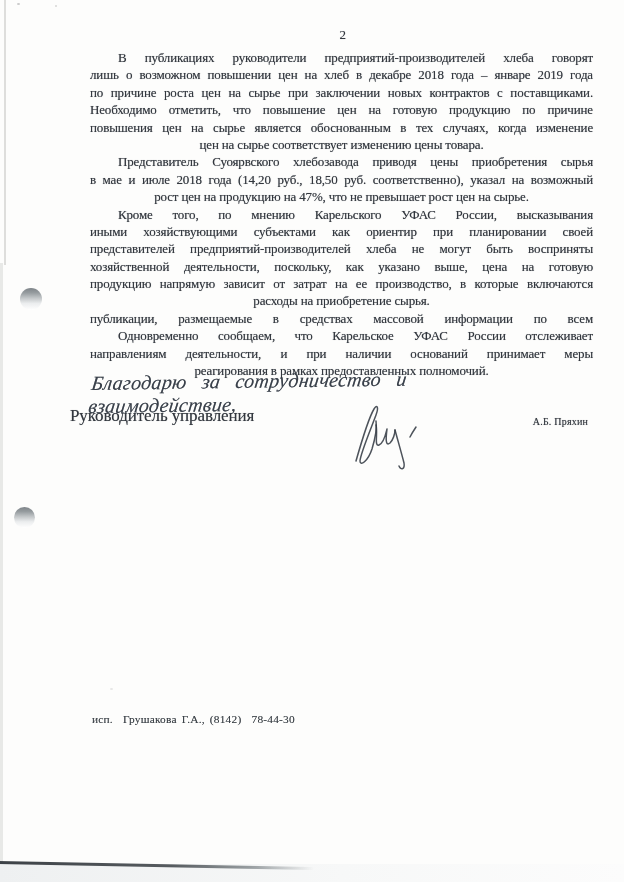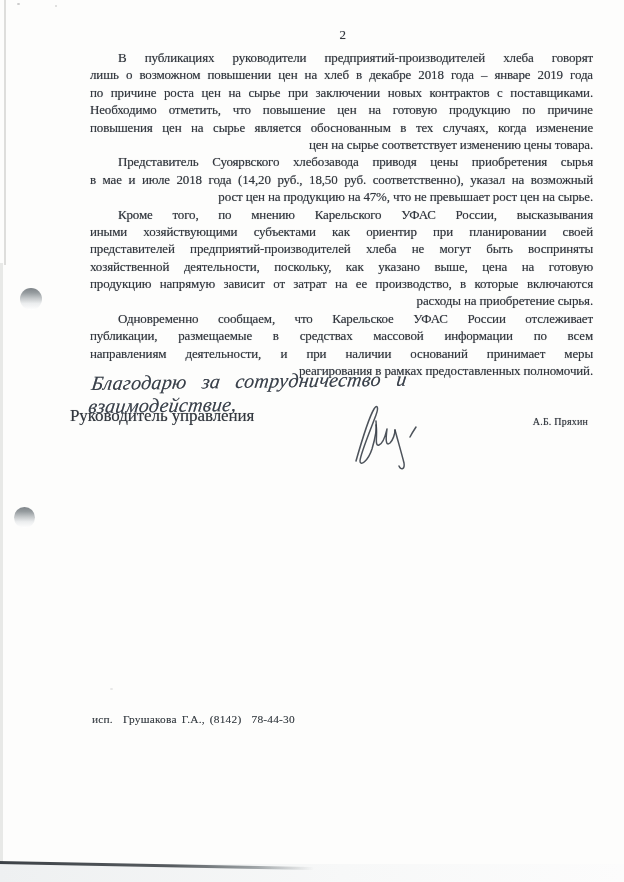--- a/index.html
+++ b/index.html
@@ -37,21 +37,21 @@
     position:absolute; left:85px; width:516px; top:27px;
     text-align:center; font-size:13px; letter-spacing:.5px;
     text-shadow:0 0 .7px rgba(50,55,62,.5);
   }
   .body-block { position:absolute; left:77px; top:49px; width:516px;
     font-size:13px; letter-spacing:-0.15px;
     text-shadow:0 0 .7px rgba(50,55,62,.55);
   }
   .ln { height:17.4px; line-height:17.4px; text-align:justify; text-align-last:justify; white-space:nowrap0;margin-left:13px; }
   .ln.first { padding-left:28px; }
-  .ln.last { text-align:right; text-align-last:auto; }
+  .ln.last { text-align:center; text-align-last:auto; }
   .handwritten {
     position:absolute; left:90px; top:372px; width:440px;
     font-style:italic; font-size:20px; color:#3a414b;
     word-spacing:10px; letter-spacing:.3px;
     transform:rotate(-0.8deg) skewX(-8deg); transform-origin:left center;
     text-shadow:0 0 .6px rgba(58,65,75,.5);
   }
   .sig-title {
     position:absolute; left:70px; top:406px; font-size:17px; letter-spacing:-0.1px;
     text-shadow:0 0 .7px rgba(50,55,62,.55);
@@ -97,22 +97,22 @@
     <div class="ln">в мае и июле 2018 года (14,20 руб., 18,50 руб. соответственно), указал на возможный</div>
     <div class="ln last">рост цен на продукцию на 47%, что не превышает рост цен на сырье.</div>
 
     <div class="ln first">Кроме того, по мнению Карельского УФАС России, высказывания</div>
     <div class="ln">иными хозяйствующими субъектами как ориентир при планировании своей</div>
     <div class="ln">представителей предприятий-производителей хлеба не могут быть восприняты</div>
     <div class="ln">хозяйственной деятельности, поскольку, как указано выше, цена на готовую</div>
     <div class="ln">продукцию напрямую зависит от затрат на ее производство, в которые включаются</div>
     <div class="ln last">расходы на приобретение сырья.</div>
 
+    <div class="ln">публикации, размещаемые в средствах массовой информации по всем</div>
     <div class="ln first">Одновременно сообщаем, что Карельское УФАС России отслеживает</div>
-    <div class="ln">публикации, размещаемые в средствах массовой информации по всем</div>
     <div class="ln">направлениям деятельности, и при наличии оснований принимает меры</div>
     <div class="ln last">реагирования в рамках предоставленных полномочий.</div>
   </div>
 
   <div class="handwritten">Благодарю за сотрудничество и взаимодействие,</div>
 
   <div class="sig-title">Руководитель управления</div>
 
   <svg class="signature-svg" viewBox="0 0 82 80" aria-hidden="true">
     <path d="M 10 62 C 14 48 22 20 28 10 C 31 5 33 8 30 16 C 24 32 14 56 14 62 C 14 68 22 62 26 50 C 29 40 31 28 30 22"></path>

